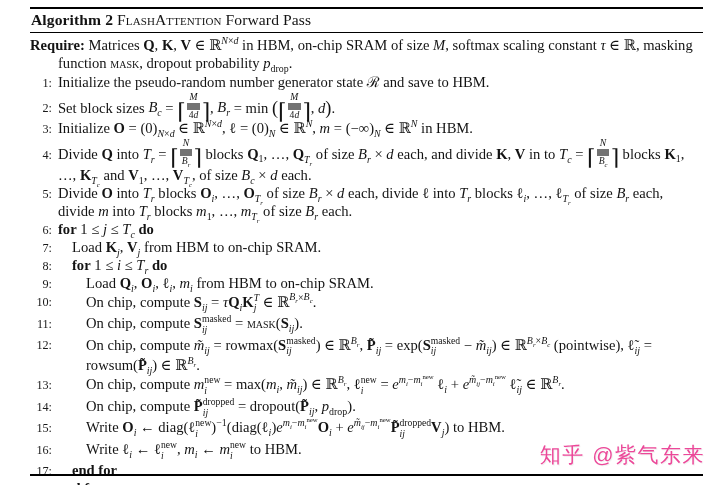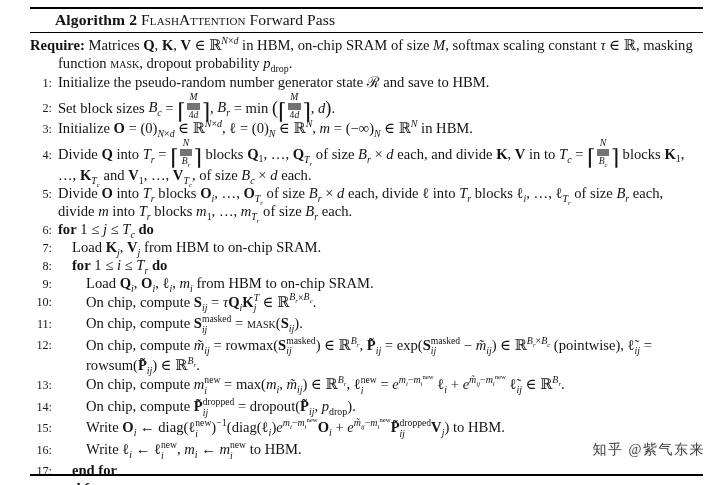--- a/index.html
+++ b/index.html
@@ -17,21 +17,20 @@
   .algo {
     position: absolute;
     left: 30px; right: 17px; top: 7px;
   }
   .rule-thick { border-top: 2.5px solid #000; }
   .rule-thin  { border-top: 1.4px solid #000; }
   .title {
     font-size: 15.6px;
     padding: 2px 0 3px 1px;
     letter-spacing: 0.1px;
-    margin-left: 24px;
   }
   .body {
     padding-top: 4px;
     font-size: 14.6px;
     line-height: 1.23;
   }
   .req {
     padding-left: 28px;
     text-indent: -28px;
     margin-bottom: 1px;
@@ -77,24 +76,24 @@
   }
   .ss > span { display: block; }
   .rule-bottom {
     position: absolute;
     left: 30px; right: 17px; top: 474px;
     border-top: 2.5px solid #000;
   }
   .watermark {
     position: absolute;
     right: 15px; top: 441px;
-    font-size: 14px;
+    font-size: 21px;
     letter-spacing: 1.5px;
-    color: #404040;
-    font-family: Liberation Serif, serif;
+    color: #ec4899;
+    font-family: Liberation Sans, sans-serif;
     text-shadow: 1px 1px 0 #f2f2f2;
   }
 </style>
 </head>
 <body>
 
 <div class="page">
   <div class="algo">
     <div class="rule-thick"></div>
     <div class="title"><b>Algorithm 2</b> <span class="sc">FlashAttention</span> Forward Pass</div>

